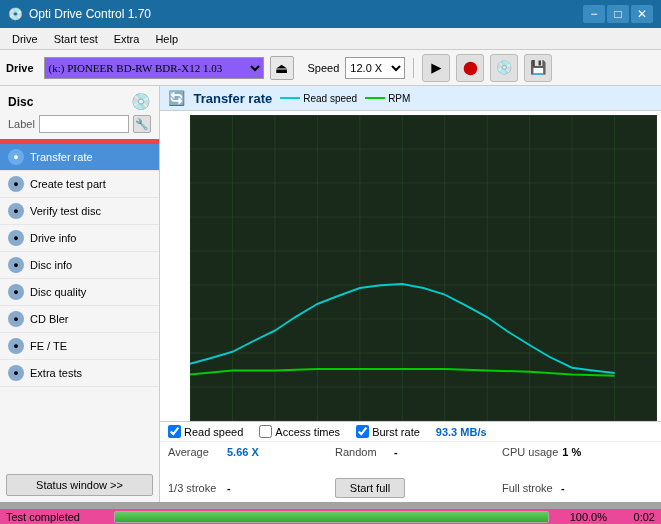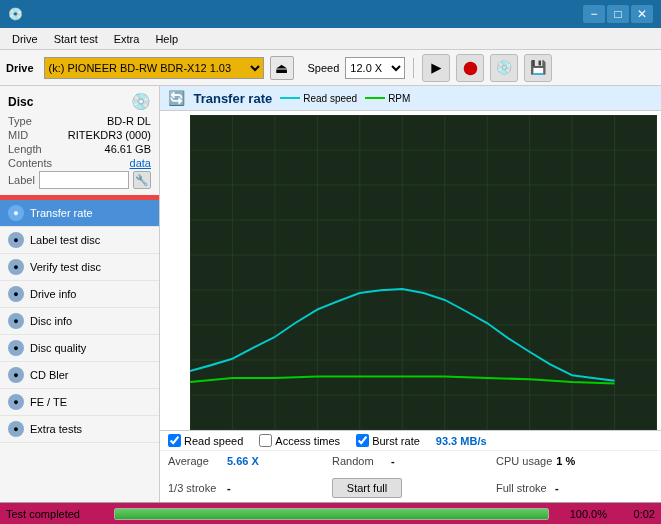--- a/index.html
+++ b/index.html
@@ -65,21 +65,22 @@
     #drive-label {
       font-size: 11px;
       font-weight: bold;
       margin-right: 4px;
     }
     #drive-select {
       width: 220px;
       height: 22px;
       font-size: 11px;
       border: 1px solid #999;
-      background: #eab308;
+      background: #8b5cf6;
+      font-family: Liberation Serif, serif;
     }
     .toolbar-btn {
       width: 24px; height: 24px;
       background: #e8e8e8;
       border: 1px solid #aaa;
       cursor: pointer;
       display: flex; align-items: center; justify-content: center;
       font-size: 14px;
       border-radius: 2px;
     }
@@ -245,21 +246,21 @@
       display: flex; align-items: center; gap: 3px; cursor: pointer;
     }
     .checkbox-item input { cursor: pointer; }
     .burst-val { color: #0066cc; font-weight: bold; }
 
     
     #stats-area {
       padding: 2px 8px;
       display: grid;
       grid-template-columns: 1fr 1fr 1fr;
-      gap: 7px;
+      gap: 16px;
     }
     .stat-row {
       display: flex;
       align-items: center;
       padding: 2px 0;
       gap: 4px;
       font-size: 11px;
     }
     .stat-label { color: #444; min-width: 55px; }
     .stat-val { color: #0066cc; font-weight: bold; min-width: 40px; }
@@ -269,22 +270,22 @@
       border: 1px solid #aaa;
       cursor: pointer;
       font-size: 11px;
       border-radius: 2px;
       min-width: 70px;
     }
 
     
     #status-bar {
       height: 22px;
-      background: #be185d;
-      border-top: 1px solid #a3a3a3;
+      background: #ec4899;
+      border-top: 7px solid #a3a3a3;
       display: flex;
       align-items: center;
       padding: 0 6px;
       gap: 8px;
       font-size: 11px;
     }
     #status-text { min-width: 100px; }
     #progress-container {
       flex: 1;
       height: 12px;
@@ -302,20 +303,21 @@
 
     
     .sep { width: 1px; height: 20px; background: #bbb; margin: 0 2px; }
   </style>
 </head>
 <body>
 
 <div id="title-bar">
   <div id="title-bar-left">
     <span>💿</span>
+    <span>Opti Drive Control 1.70</span>
   </div>
   <div id="title-bar-controls">
     <button class="title-btn">−</button>
     <button class="title-btn">□</button>
     <button class="title-btn close">✕</button>
   </div>
 </div>
 
 <div id="menu-bar">
 <span class="menu-item">Drive</span>
@@ -341,54 +343,35 @@
 
 <div id="main">
 
   <div id="sidebar">
 
     <div id="disc-section">
       <div id="disc-header">
         <span id="disc-title">Disc</span>
         <span style="font-size:16px;">💿</span>
       </div>
-      <div id="disc-fields">
-
-      <div class="disc-row">
-            <span class="disc-key">Type</span>
-            <span class="disc-val">BD-R DL</span>
-          </div>
-          <div class="disc-row">
-            <span class="disc-key">MID</span>
-            <span class="disc-val">RITEKDR3 (000)</span>
-          </div>
-          <div class="disc-row">
-            <span class="disc-key">Length</span>
-            <span class="disc-val">46.61 GB</span>
-          </div>
-          <div class="disc-row">
-            <span class="disc-key">Contents</span>
-            <span class="disc-val link">data</span>
-          </div>
-        </div>
       <div id="label-row">
         <span class="disc-key">Label</span>
         <input id="label-input" type="text" style="">
         <button class="label-icon-btn">🔧</button>
       </div>
     </div>
 
     <div id="nav-items">
     <div class="nav-item active">
           <div class="nav-icon">●</div>
           <span>Transfer rate</span>
         </div>
         <div class="nav-item">
           <div class="nav-icon">●</div>
-          <span>Label test disc</span>
+          <span>Create test part</span>
         </div>
         <div class="nav-item">
           <div class="nav-icon">●</div>
           <span>Verify test disc</span>
         </div>
         <div class="nav-item">
           <div class="nav-icon">●</div>
           <span>Drive info</span>
         </div>
         <div class="nav-item">
@@ -406,20 +389,21 @@
         <div class="nav-item">
           <div class="nav-icon">●</div>
           <span>FE / TE</span>
         </div>
         <div class="nav-item">
           <div class="nav-icon">●</div>
           <span>Extra tests</span>
         </div>
       </div>
 
+    <div id="status-btn">Status window &gt;&gt;</div>
   </div>
 
   <div id="content">
 
     <div id="chart-header">
       <span style="color:#0055aa; font-size:14px;">🔄</span>
       <span id="chart-title">Transfer rate</span>
       <div class="legend-item">
         <span class="legend-color" style="background:#00cccc;"></span>
         <span>Read speed</span>

